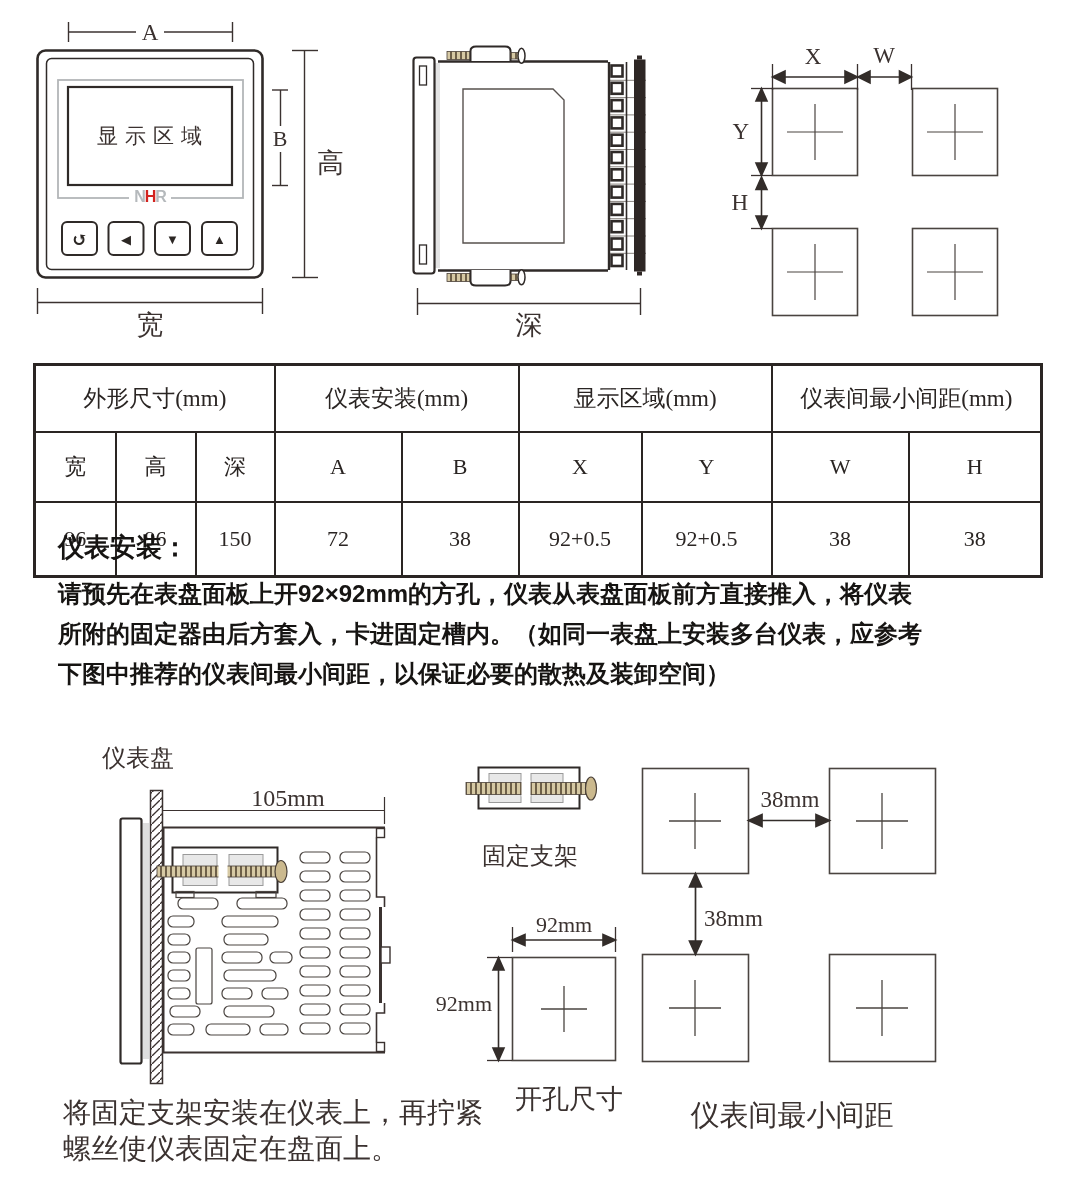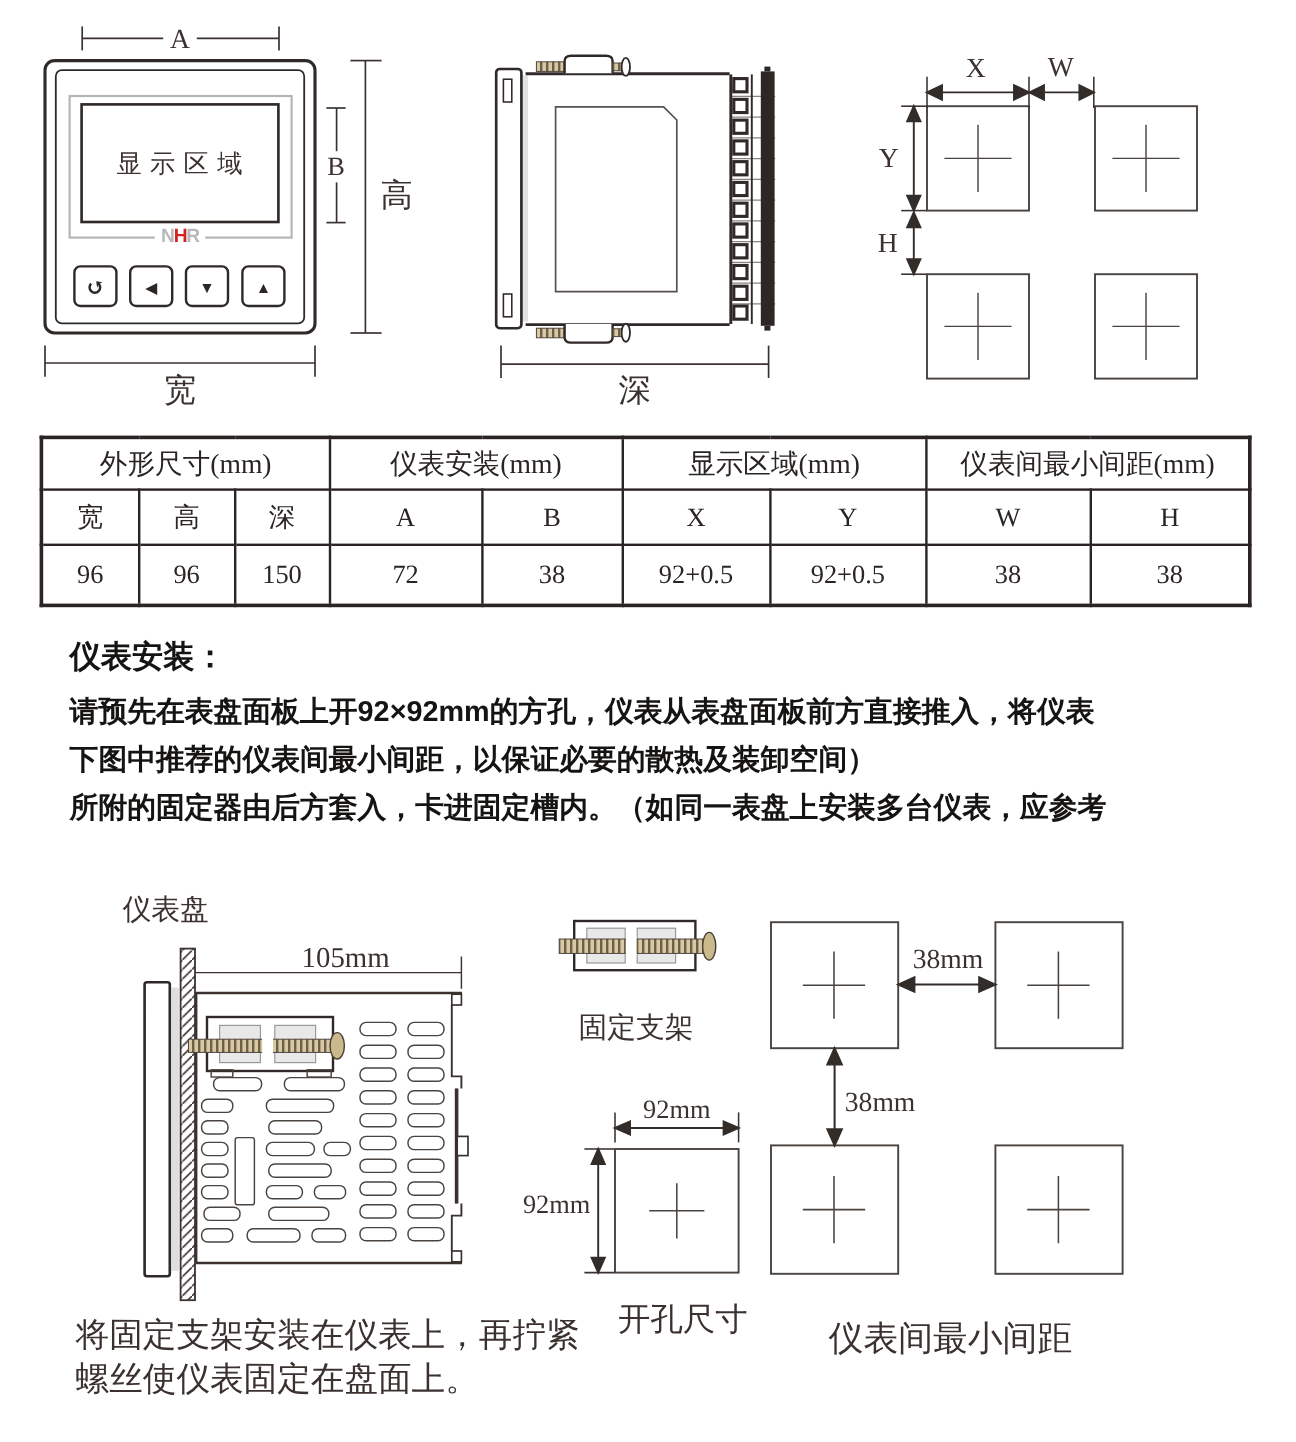--- a/index.html
+++ b/index.html
@@ -9,21 +9,21 @@
   svg text{font-family:"Liberation Serif","DejaVu Serif",serif;fill:#3b3230;}
   .t-mid{text-anchor:middle;}
   .t-end{text-anchor:end;}
   .fs22{font-size:22px;} .fs23{font-size:23px;} .fs24{font-size:24px;} .fs27{font-size:27px;} .fs28{font-size:28px;} .fs29{font-size:29px;}
   .disp{font-size:21px;letter-spacing:7px;}
   .logo{font-family:"Liberation Sans","DejaVu Sans",sans-serif;font-weight:bold;font-size:16px;letter-spacing:-1px;text-anchor:middle;}
   .btn-glyph{text-anchor:middle;fill:#2c2724;}
   
   .dims-table{position:absolute;left:33px;top:363px;width:1007px;border-collapse:collapse;
         table-layout:fixed;text-align:center;font-size:22px;color:#2a2523;}
-  .dims-table td,.dims-table th{border:2px solid #2a2523;font-weight:normal;padding:4px;
+  .dims-table td,.dims-table th{border:2px solid #2a2523;font-weight:normal;padding:16px;
         vertical-align:middle;overflow:hidden;white-space:nowrap;}
   .dims-table{border:3px solid #2a2523;}
   .dims-table .r1 th{height:33px;font-size:23px;}
   .dims-table .r2 td{height:36px;}
   .dims-table .r3 td{height:40px;}
   
   .install{position:absolute;left:58px;top:530px;width:985px;
         font-family:"Liberation Sans","DejaVu Sans",sans-serif;color:#161412;}
   .install h2{margin:0 0 10px 0;font-size:26px;font-weight:700;line-height:34px;}
   .install .bl{font-size:24px;font-weight:700;line-height:40px;white-space:nowrap;}
@@ -250,22 +250,22 @@
       <td>92+0.5</td>
       <td>38</td>
       <td>38</td>
     </tr>
   </tbody>
     </table>
 
   <div class="install">
     <h2>仪表安装：</h2>
     <div class="bl">请预先在表盘面板上开92×92mm的方孔，仪表从表盘面板前方直接推入，将仪表</div>
+    <div class="bl">所附的固定器由后方套入，卡进固定槽内。（如同一表盘上安装多台仪表，应参考</div>
     <div class="bl">下图中推荐的仪表间最小间距，以保证必要的散热及装卸空间）</div>
-    <div class="bl">所附的固定器由后方套入，卡进固定槽内。（如同一表盘上安装多台仪表，应参考</div>
   </div>
 
   <svg style="top:727px" width="1080" height="475" viewBox="0 727 1080 475">
 
     <g>
       <text class="fs24" x="102" y="766">仪表盘</text>
 
       <rect x="143" y="823" width="6" height="236" fill="#dedede"></rect>
       <rect x="120.5" y="818.5" width="21" height="245" rx="2" fill="#fff" stroke="#2f2a28" stroke-width="2.2"></rect>
       <rect x="150.5" y="790.5" width="12" height="293" fill="url(#hatch)" stroke="#3b3230" stroke-width="1.5"></rect>

